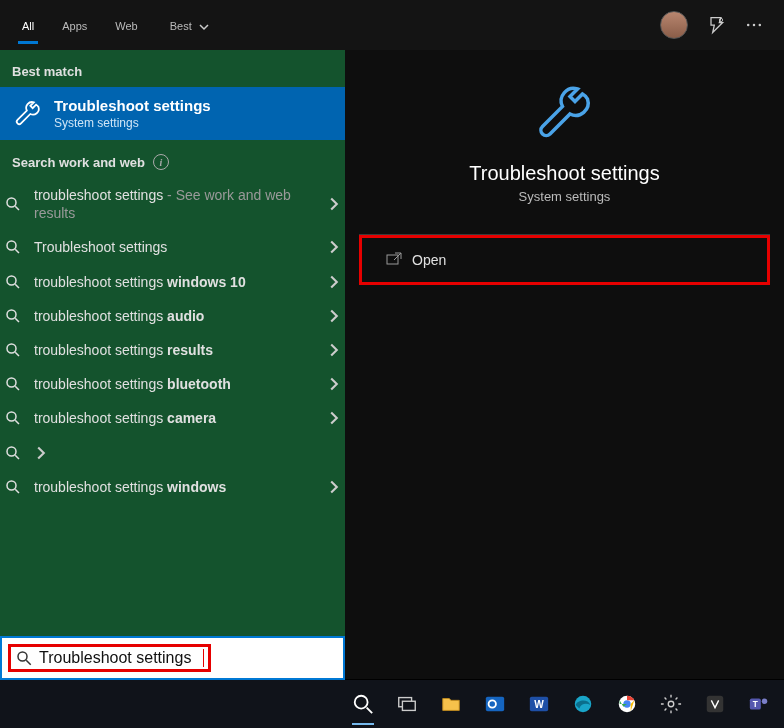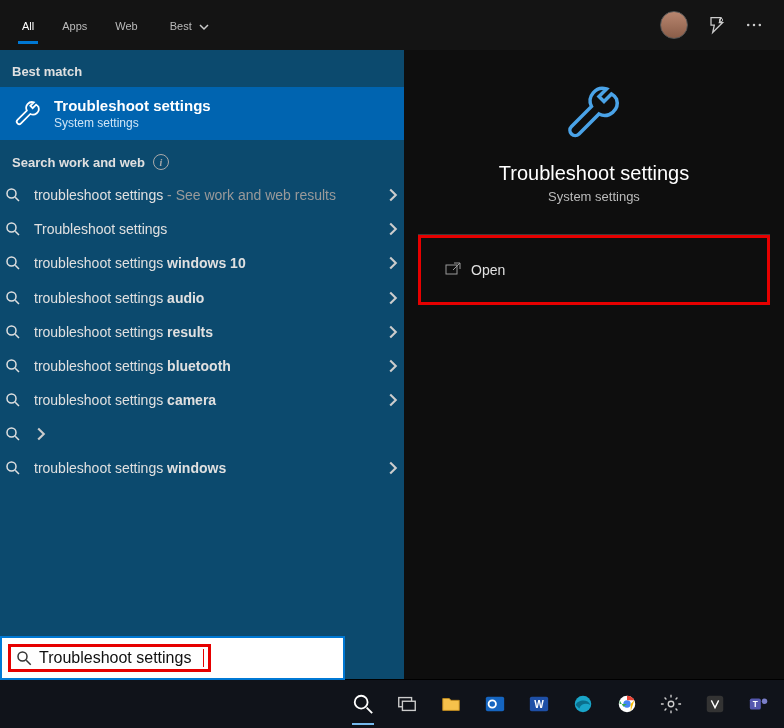--- a/index.html
+++ b/index.html
@@ -11,21 +11,21 @@
   .tab { color: #bbb; font-size: 11px; padding: 12px 12px 10px; cursor: pointer; position: relative; }
   .tab.active { color: #fff; }
   .tab.active::after { content:""; position:absolute; left:8px; right:8px; bottom:-2px; height:3px; background:#0078d4; }
   .more-cv { margin-left:4px; }
   .header-icons { display:flex; align-items:center; gap:18px; padding-right:10px; }
   .avatar { width:28px;height:28px;border-radius:50%;background:linear-gradient(#b8866f,#8a5d48);border:1px solid #555; }
   .head-icon { width:20px;height:20px;color:#ccc; }
 
   
   .main { display:flex; height:629px; }
-  .left { width:404px; background:#0c4a6e; overflow:hidden; }
+  .left { width:345px; background:#14532d; overflow:hidden; }
   .section-label { color:#e0e0e0; font-size:13px; font-weight:600; padding:14px 12px 8px; display:flex; align-items:center; gap:8px; }
   .info-circle { width:16px;height:16px;border:1px solid #aaa;border-radius:50%;display:inline-flex;align-items:center;justify-content:center;font-size:10px;color:#aaa;font-style:italic;font-family:serif;}
 
   .best-match { display:flex; align-items:center; gap:12px; background:#0064b0; padding:10px 14px; }
   .bm-icon { width:28px;height:28px;color:#fff; flex:none; }
   .bm-text { display:flex; flex-direction:column; }
   .bm-title { color:#fff; font-weight:600; font-size:15px; }
   .bm-sub { color:#cfe5f6; font-size:12px; margin-top:2px; }
 
   .row { display:flex; align-items:center; padding:8px 4px; gap:12px; cursor:pointer; }
@@ -34,21 +34,21 @@
   .row-sub { color:#9a9a9a; }
   .row-bold { font-weight:600; color:#e0e0e0; }
   .chev { width:14px;height:14px;color:#ccc; }
 
   
   .right { flex:1; background:#0e0e0e; display:flex; flex-direction:column; padding:14px; }
   .preview-top { display:flex; flex-direction:column; align-items:center; padding:20px 0 30px; border-bottom:1px solid #3a3a3a; }
   .big-wrench { width:60px;height:60px;color:#4aa3e8; margin-bottom:18px; }
   .prev-title { color:#fff; font-size:20px; font-weight:400; }
   .prev-sub { color:#bbb; font-size:13px; margin-top:4px; }
-  .action { display:flex; align-items:center; gap:10px; margin:12px 10px; padding:8px 10px; color:#e0e0e0; font-size:14px; cursor:pointer; }
+  .action { display:flex; align-items:center; gap:10px; margin:2px 10px; padding:8px 10px; color:#e0e0e0; font-size:14px; cursor:pointer; }
   .action-box { border:3px solid #e60000; padding:4px 6px 4px 4px; display:inline-flex; }
   .open-icon { width:16px;height:16px;color:#999; }
 
   
   .search-row { position:absolute; left:0; bottom:48px; width:345px; height:44px; background:#fff; border:2px solid #0078d4; display:flex; align-items:center; padding:0 6px; }
   .search-row .redbox { border:3px solid #e60000; display:flex; align-items:center; flex:0 0 auto; padding:2px 4px; gap:6px;}
   .search-svg { width:18px;height:18px;color:#333; }
   .search-input { border:none; outline:none; font-size:16px; color:#111; background:transparent; width:160px; caret-color:#e60000;}
   .caret { display:inline-block; width:1px; height:18px; background:#e60000; margin-left:-2px; }
 

